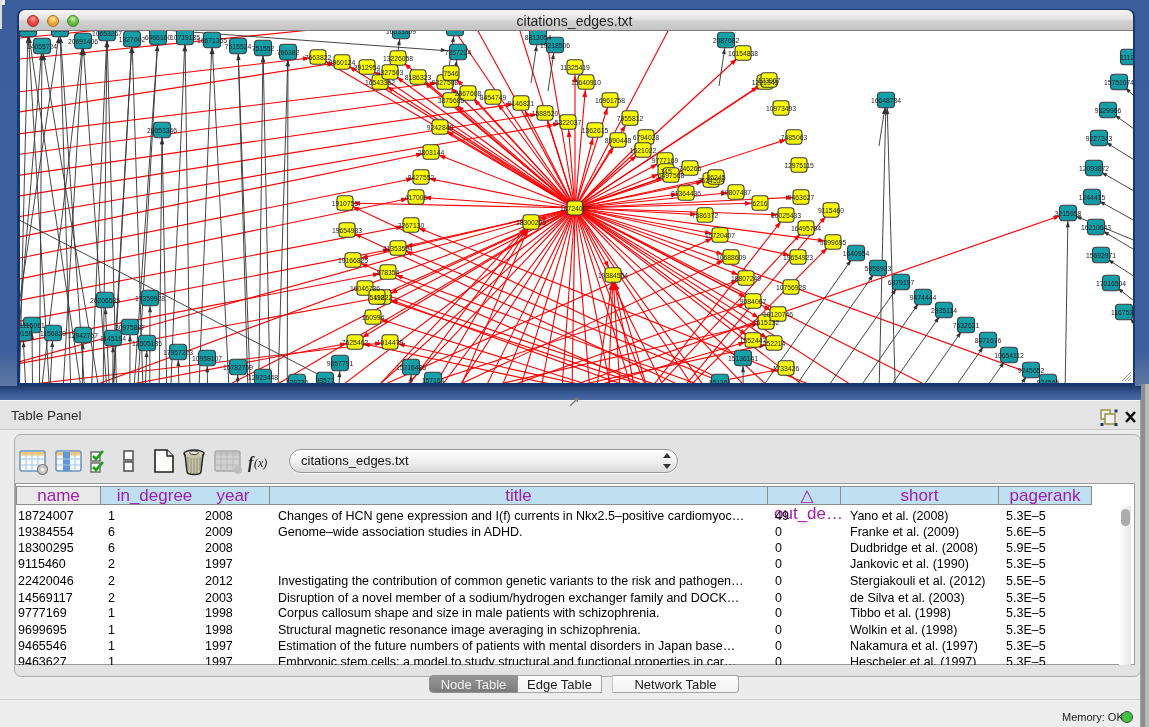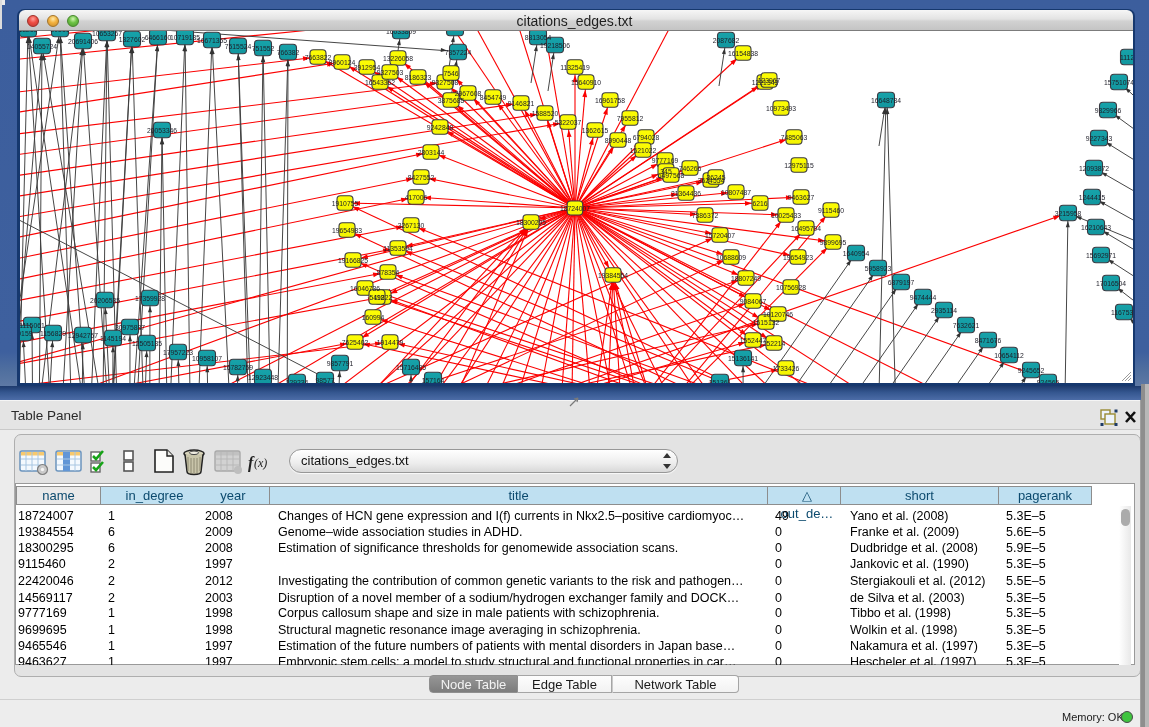--- a/index.html
+++ b/index.html
@@ -2,21 +2,21 @@
 <html><head><meta charset="utf-8"><style>
 * {margin:0;padding:0;box-sizing:border-box}
 html,body {width:1149px;height:727px;overflow:hidden;font-family:"Liberation Sans",sans-serif;background:#ececec}
 #stage {position:absolute;left:0;top:0;width:1149px;height:727px}
 .edges line.r {stroke:#fb0000;stroke-width:1.1}
 .edges line.k {stroke:#3c3c3c;stroke-width:0.95}
 .nl {font-size:6.8px;fill:#1e1e28;text-anchor:middle;font-family:"Liberation Sans",sans-serif}
 .row {position:absolute;left:0;width:1118px;height:16.3px;font-size:12.5px;color:#000}
 .row span {position:absolute;top:1px;white-space:nowrap}
 .hcell {position:absolute;top:486px;height:19px;background:#bfe0f1;border:1px solid #8d8d8d;border-left:none;
-  font-size:13px;text-align:center;line-height:18px;color:#0c4a6e}
+  font-size:17px;text-align:center;line-height:18px;color:#a21caf}
 .tabseg {position:absolute;top:674.5px;height:18.5px;line-height:18px;font-size:13px;text-align:center;color:#1a1a1a;background:linear-gradient(#fdfdfd,#f2f2f2)}
 </style></head><body>
 <div id="stage">
 
 <div style="position:absolute;left:0;top:0;width:1149px;height:400px;background:linear-gradient(180deg,#3c5e9d 0%,#3e609e 88%,#51709f 93%,#6a82ab 100%)"></div>
 <div style="position:absolute;left:0;top:0;width:5px;height:5px;background:#ececec"></div>
 <div style="position:absolute;left:0;top:0;width:2px;height:29px;background:#dcdcdc"></div>
 
 <div style="position:absolute;left:17px;top:9px;width:1118px;height:377px;background:#16386e;border-radius:7px 7px 0 0"></div>
 
@@ -845,21 +845,20 @@
         <span style="left:189px">2009</span>
         <span style="left:262px">Genome–wide association studies in ADHD.</span>
         <span style="left:759px">0</span>
         <span style="left:834px">Franke et al. (2009)</span>
         <span style="left:990px">5.6E–5</span>
       </div>
       <div class="row" style="top:56.1px">
         <span style="left:2px">18300295</span>
         <span style="left:92px">6</span>
         <span style="left:189px">2008</span>
-        <span style="left:262px">Estimation of significance thresholds for genomewide association scans.</span>
         <span style="left:759px">0</span>
         <span style="left:834px">Dudbridge et al. (2008)</span>
         <span style="left:990px">5.9E–5</span>
       </div>
       <div class="row" style="top:72.4px">
         <span style="left:2px">9115460</span>
         <span style="left:92px">2</span>
         <span style="left:189px">1997</span>
         <span style="left:759px">0</span>
         <span style="left:834px">Jankovic et al. (1990)</span>
@@ -918,21 +917,21 @@
         <span style="left:759px">0</span>
         <span style="left:834px">Hescheler et al. (1997)</span>
         <span style="left:990px">5.3E–5</span>
       </div>
     </div>
 
 <div style="position:absolute;left:1119px;top:506px;width:12px;height:159px;background:linear-gradient(90deg,#ffffff,#e8e8e8)"></div>
 <div style="position:absolute;left:1121px;top:509px;width:9px;height:17px;border-radius:5px;background:#ababab"></div>
 
 <div class="tabseg" style="left:429px;width:89px;border:1px solid #8f8f8f;border-radius:4px 0 0 4px;background:linear-gradient(#969696,#7c7c7c);color:#f3f3f3">Node Table</div>
-<div class="tabseg" style="left:518px;width:94px;border:1px solid #a5a5a5;border-left:none">Edge Table</div>
+<div class="tabseg" style="left:518px;width:84px;border:1px solid #a5a5a5;border-left:none">Edge Table</div>
 <div class="tabseg" style="left:612px;width:127px;border:1px solid #a5a5a5;border-left:1px solid #c9c9c9;border-radius:0 4px 4px 0">Network Table</div>
 
 <div style="position:absolute;left:0;top:699px;width:1149px;height:28px;background:#ededed;border-top:1px solid #cfcfcf"></div>
 <div style="position:absolute;left:1062px;top:711px;font-size:11px;color:#1a1a1a">Memory: OK</div>
 <div style="position:absolute;left:1121px;top:711px;width:12px;height:12px;border-radius:50%;background:#3fc43f;border:1px solid #4a4a4a"></div>
 
 <div style="position:absolute;left:1140px;top:400px;width:1px;height:327px;background:#a0a0a0"></div>
 <div style="position:absolute;left:1141px;top:400px;width:4px;height:327px;background:#8e8e8e"></div>
 <div style="position:absolute;left:1145px;top:400px;width:4px;height:327px;background:#b8b8b8"></div>
 

